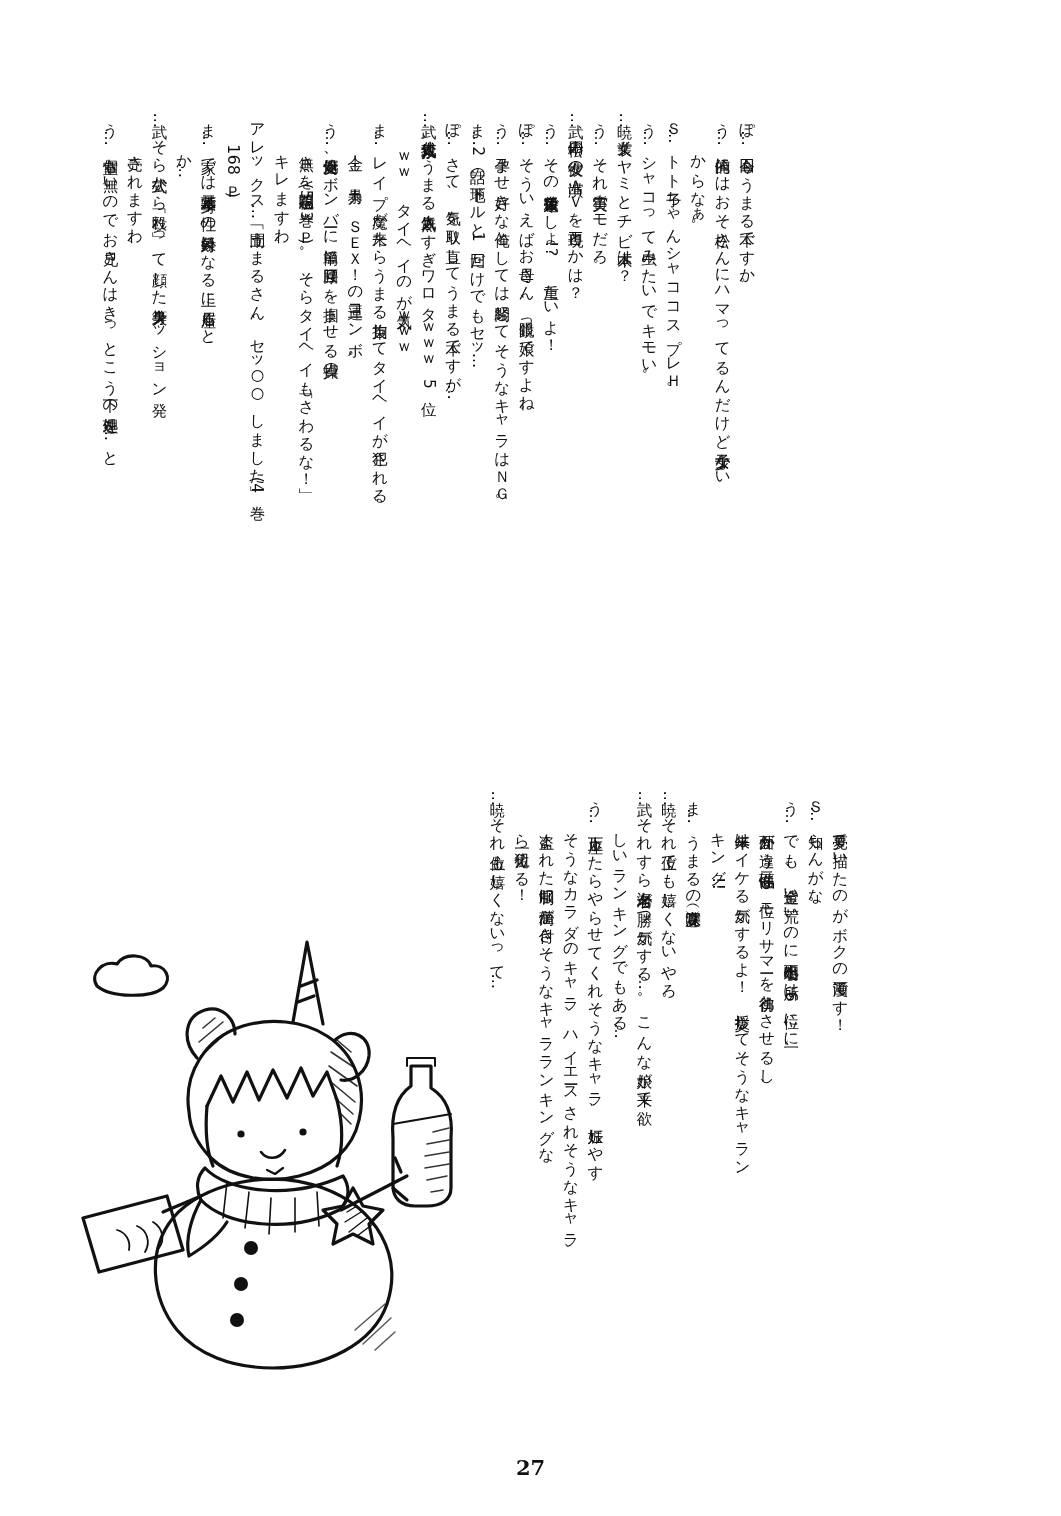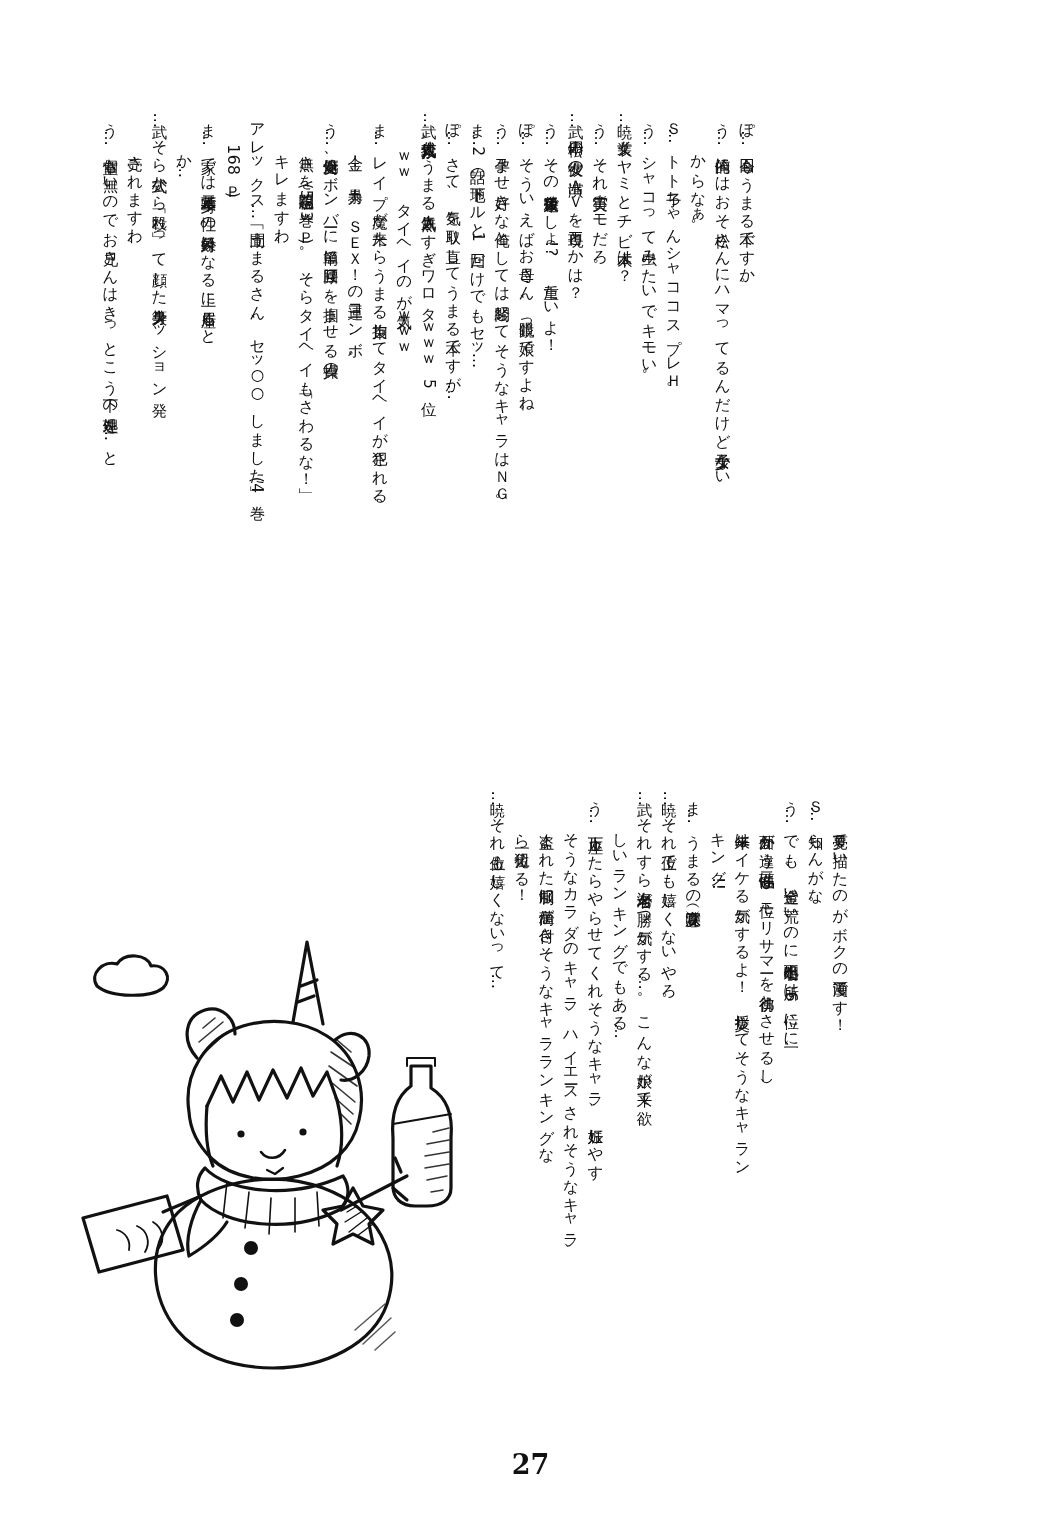--- a/index.html
+++ b/index.html
@@ -52,21 +52,21 @@
   #lower-dialogue .vline { height: 530px; }
 
   
   #page-number {
     position: absolute;
     left: 0;
     right: 0;
     bottom: 36px;
     text-align: center;
     font-family: "DejaVu Serif", serif;
-    font-size: 27px;
+    font-size: 21px;
     font-weight: bold;
     color: #111;
   }
 
   
   #illustration {
     position: absolute;
     left: 55px;
     top: 900px;
     width: 440px;

